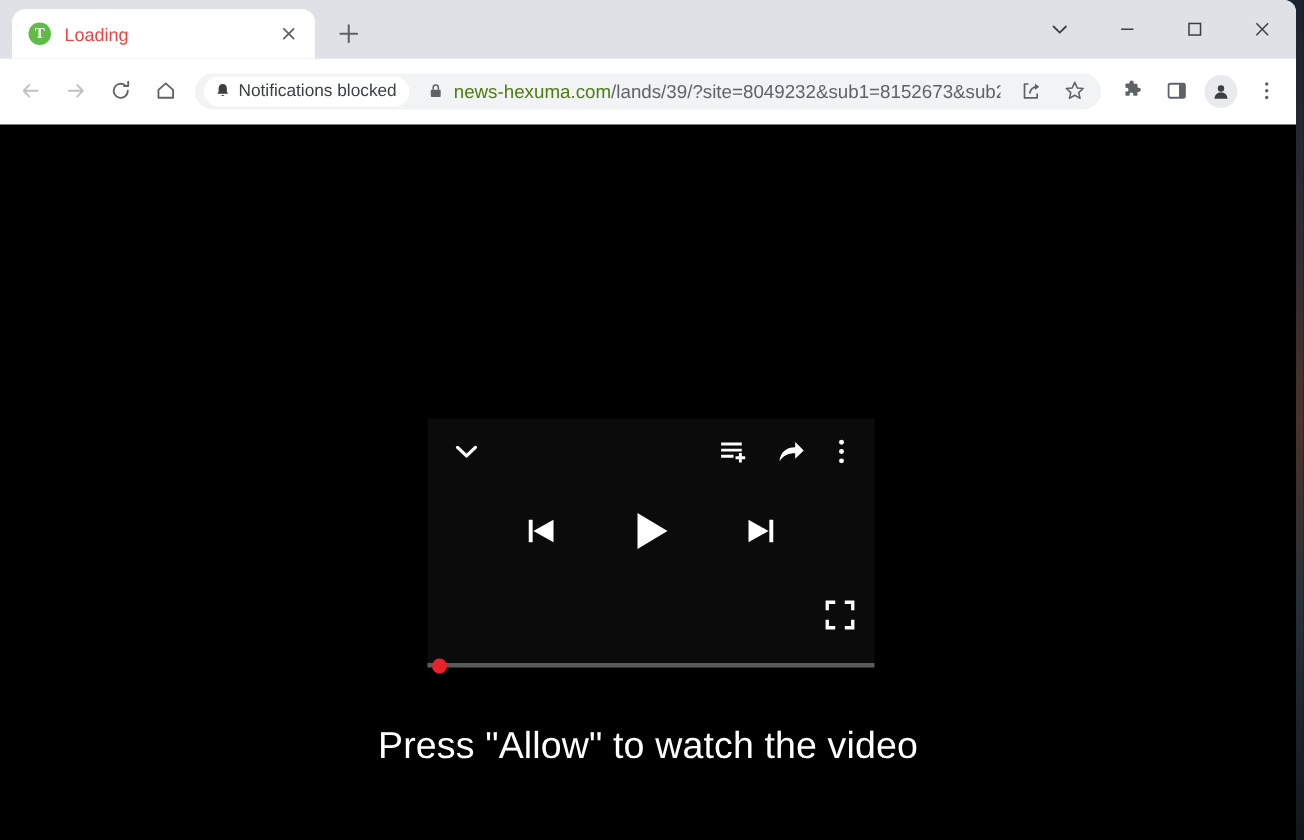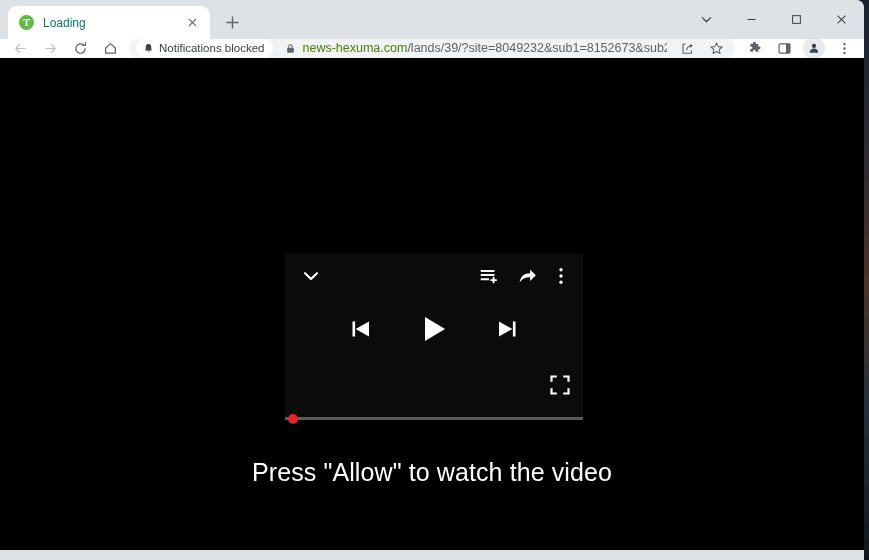--- a/index.html
+++ b/index.html
@@ -44,21 +44,21 @@
     background:#5fbb46;
     display:flex; align-items:center; justify-content:center;
     flex:0 0 auto;
   }
   .tab-favicon span {
     color:#fff; font-size:10px; font-weight:bold; line-height:1;
     font-family:"Liberation Serif", serif;
   }
   #tab-title {
     flex:1 1 auto;
-    font-size:12px; color:#0f766e;
+    font-size:12px; color:#ef4444;
     white-space:nowrap; overflow:hidden; text-overflow:ellipsis;
   }
   #tab-close {
     width:17px; height:17px; flex:0 0 auto;
     display:flex; align-items:center; justify-content:center;
     border-radius:50%;
     color:#5f6368;
   }
   #new-tab-button {
     width:28px; height:28px; margin:0 0 3px 8px;
@@ -71,21 +71,21 @@
     position:absolute; right:0; top:0;
     height:39px; display:flex; align-items:center;
   }
   .win-btn {
     width:45px; height:33px;
     display:flex; align-items:center; justify-content:center;
     color:#3c4043;
   }
   
   #toolbar {
-    height:19px;
+    height:44px;
     background:#fff;
     display:flex; align-items:center;
     padding:0 6px;
     gap:2px;
     border-bottom:1px solid #fff;
   }
   .tb-icon {
     width:28px; height:26px;
     display:flex; align-items:center; justify-content:center;
     border-radius:50%;

